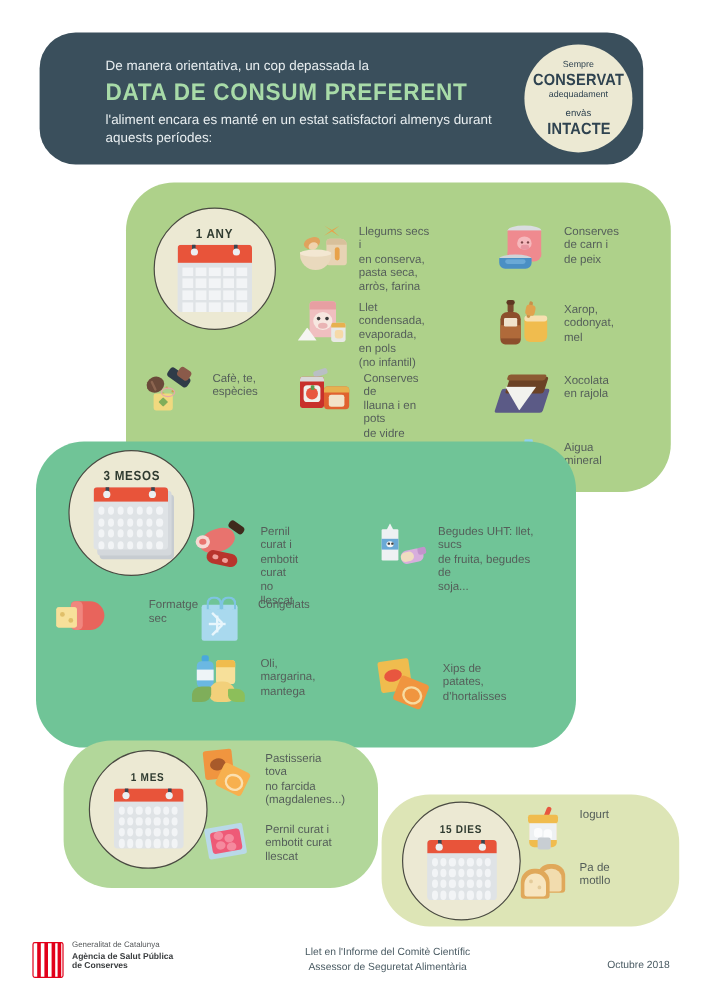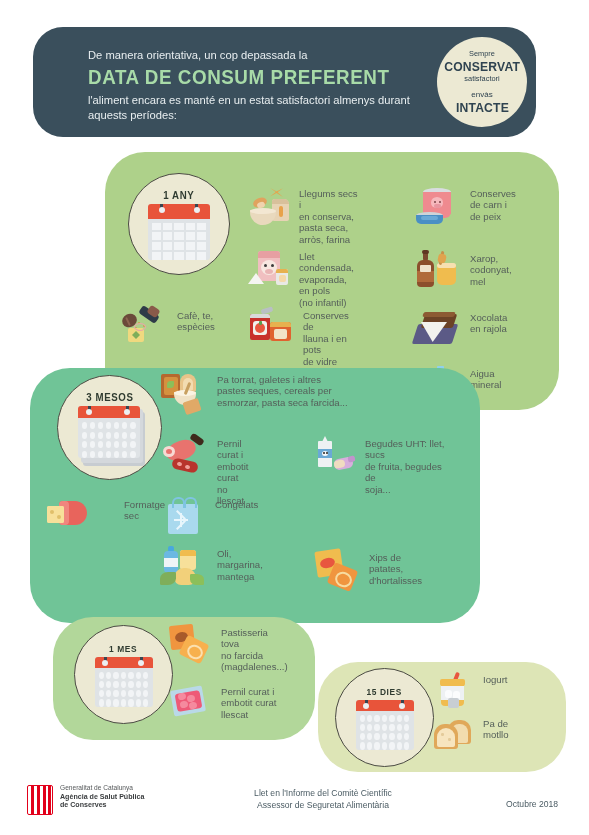--- a/index.html
+++ b/index.html
@@ -99,21 +99,21 @@
 
   <div class="header">
     <div class="header-text">
       <div class="hdr-line1">De manera orientativa, un cop depassada la</div>
       <div class="hdr-title">DATA DE CONSUM PREFERENT</div>
       <div class="hdr-line3">l'aliment encara es manté en un estat satisfactori almenys durant aquests períodes:</div>
     </div>
     <div class="badge">
       <div class="b-sm">Sempre</div>
       <div class="b-big">CONSERVAT</div>
-      <div class="b-sm">satisfactori</div>
+      <div class="b-sm">adequadament</div>
       <div class="b-mid" style="margin-top:5px">envàs</div>
       <div class="b-big">INTACTE</div>
     </div>
   </div>
 
   <div class="panel panel-1any"></div>
 
   <div class="circle" style="left:128px;top:173px;width:100px;height:100px;">
     <div class="circle-label">1 ANY</div>
     <div class="cal" style="width:62px;height:56px;">
@@ -342,38 +342,20 @@
             <div class="dot"></div>
             <div class="dot"></div>
             <div class="dot"></div>
             <div class="dot"></div>
             <div class="dot"></div>
         </div>
       </div>
     </div>
   </div>
 
-  <div class="item" style="left:160px;top:372px;width:215px;">
-    <div class="ic">
-      <div class="ico" style="width:48px;height:44px;">
-        <div class="sh" style="left:1px;top:2px;width:19px;height:24px;background:#b5682f;border-radius:2px;"></div>
-        <div class="sh" style="left:4px;top:5px;width:14px;height:18px;background:#d5913f;border-radius:2px;"></div>
-        <div class="sh" style="left:7px;top:9px;width:7px;height:7px;background:#8cbf5a;border-radius:50% 10%;"></div>
-        <div class="sh" style="left:20px;top:2px;width:16px;height:18px;background:#e8c489;border-radius:8px 8px 2px 2px;"></div>
-        <div class="sh" style="left:23px;top:6px;width:10px;height:12px;background:#f2dcb0;border-radius:6px 6px 1px 1px;"></div>
-        <div class="sh" style="left:14px;top:20px;width:22px;height:13px;background:#f0e2c6;border-radius:0 0 11px 11px;"></div>
-        <div class="sh" style="left:14px;top:18px;width:22px;height:6px;background:#fbf3e2;border-radius:50%;"></div>
-        <div class="sh" style="left:26px;top:10px;width:3px;height:13px;background:#c8a060;border-radius:2px;transform:rotate(22deg);"></div>
-        <div class="sh" style="left:24px;top:28px;width:16px;height:13px;background:#e0a967;border-radius:2px;transform:rotate(-18deg);"></div>
-      </div>
-    </div>
-    <div class="lbl" style="white-space:pre-line;">Pa torrat, galetes i altres
-pastes seques, cereals per
-esmorzar, pasta seca farcida...</div>
-  </div>
 
   <div class="item" style="left:160px;top:436px;width:95px;">
     <div class="ic">
       <div class="ico" style="width:48px;height:40px;">
         <div class="sh" style="left:30px;top:0px;width:14px;height:7px;background:#3f2a1c;border-radius:3px;transform:rotate(35deg);"></div>
         <div class="sh" style="left:6px;top:5px;width:30px;height:19px;background:#e8736e;
           border-radius:55% 45% 50% 50%;transform:rotate(-18deg);"></div>
         <div class="sh" style="left:3px;top:10px;width:12px;height:11px;background:#f7d9d4;border-radius:50%;"></div>
         <div class="sh" style="left:6px;top:13px;width:6px;height:5px;background:#e8736e;border-radius:50%;"></div>
         <div class="sh" style="left:12px;top:24px;width:26px;height:11px;background:#b8342c;

